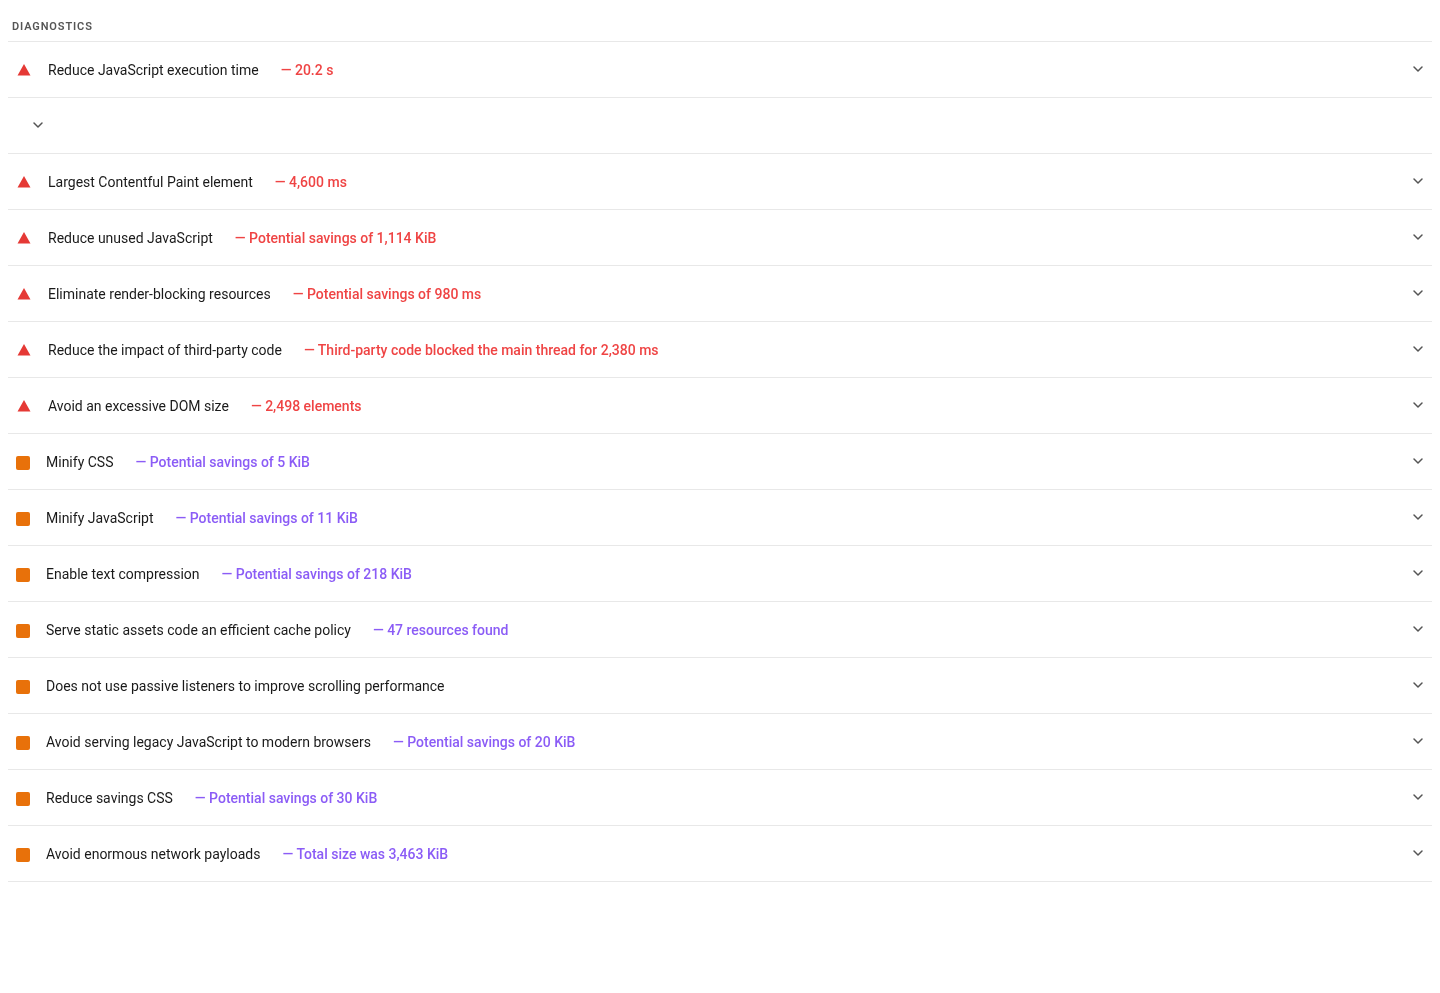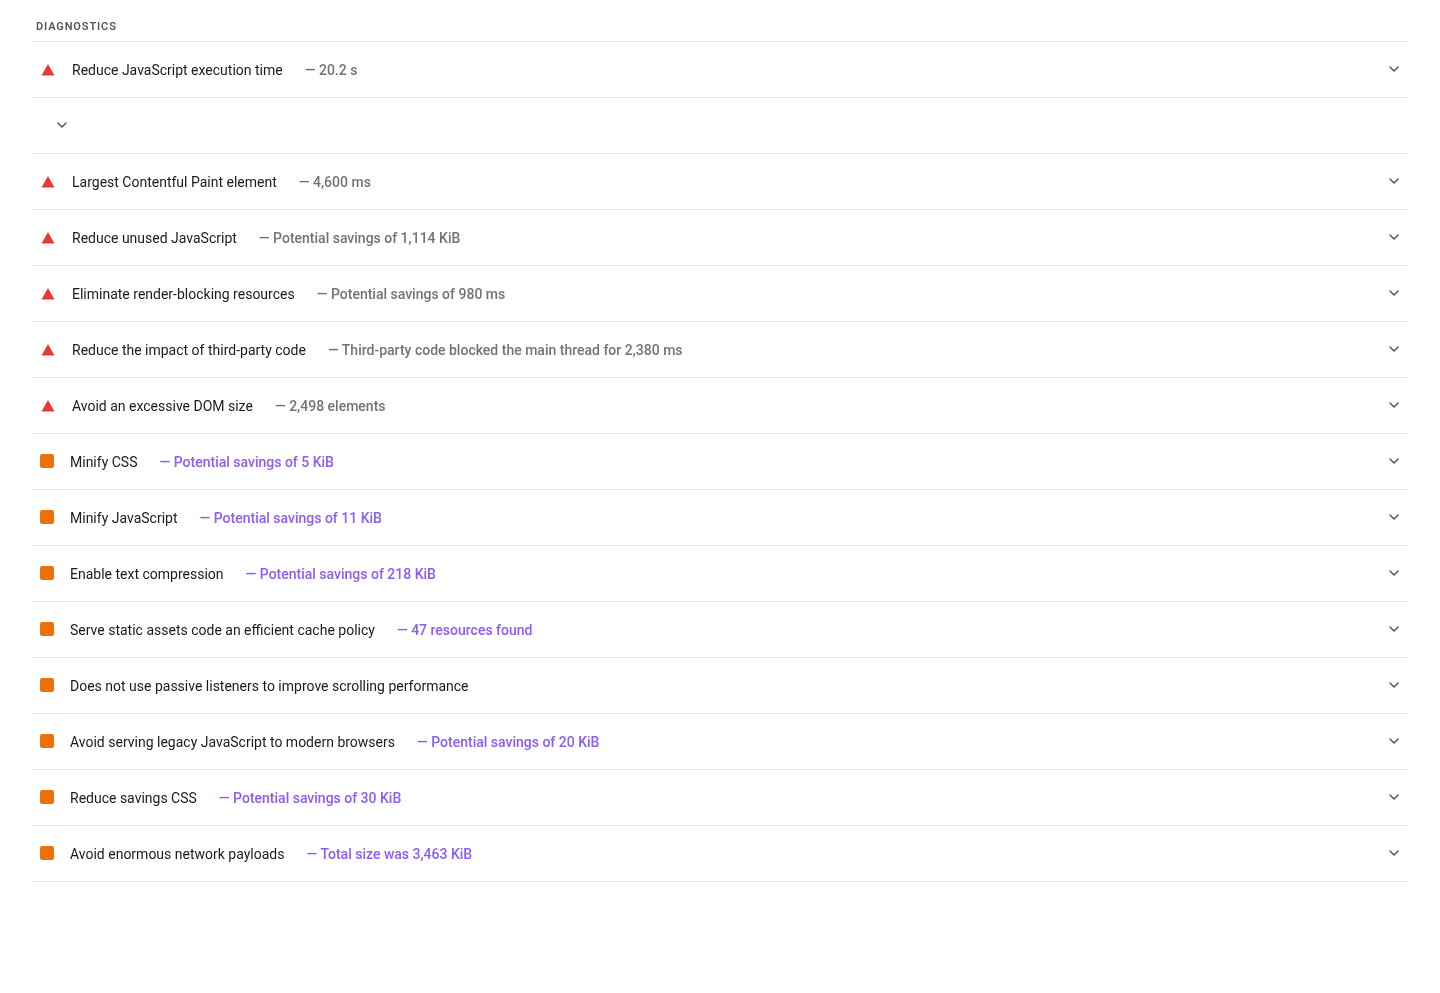--- a/index.html
+++ b/index.html
@@ -11,21 +11,21 @@
     body {
       font-family: -apple-system, BlinkMacSystemFont, 'Segoe UI', Roboto, sans-serif;
       background: #ffffff;
       color: #1a1a1a;
       font-size: 14px;
       width: 1440px;
       min-height: 993px;
     }
 
     .container {
-      padding: 20px 32px;
+      padding: 20px 8px;
       max-width: 1440px;
     }
 
     .section-title {
       font-size: 11px;
       font-weight: 600;
       letter-spacing: 0.08em;
       color: #555;
       text-transform: uppercase;
       margin-bottom: 8px;
@@ -41,21 +41,21 @@
       align-items: center;
       justify-content: space-between;
       padding: 18px 8px 18px 8px;
       border-bottom: 1px solid #e8e8e8;
       cursor: pointer;
       transition: background 0.1s;
     }
 
     .item-left {
       display: flex;
-      align-items: flex-start;
+      align-items: flex-end;
       gap: 16px;
       flex: 1;
     }
 
     .icon-triangle {
       width: 16px;
       height: 16px;
       flex-shrink: 0;
       display: flex;
       align-items: center;
@@ -80,21 +80,21 @@
       font-weight: 400;
     }
 
     .item-detail {
       font-size: 14px;
       font-weight: 500;
       margin-left: 6px;
     }
 
     .detail-red {
-      color: #737373;
+      color: #ef4444;
     }
 
     .detail-orange {
       color: #8b5cf6;
     }
 
     .chevron-icon {
       color: #555;
       font-size: 16px;
       margin-left: 16px;

